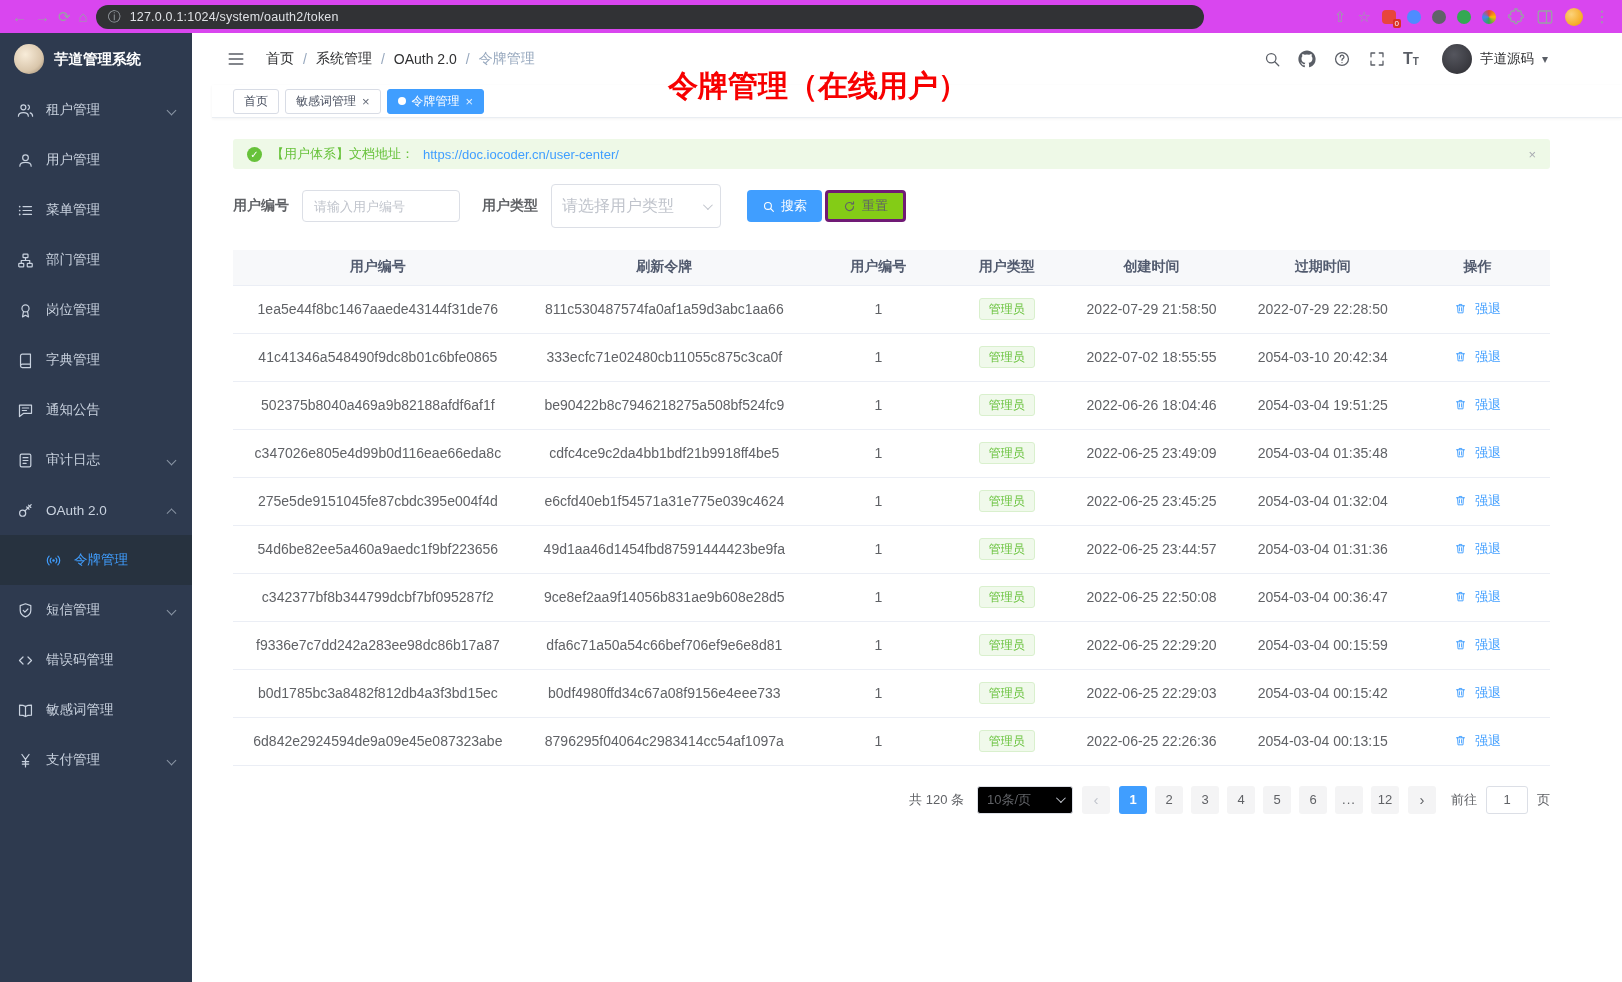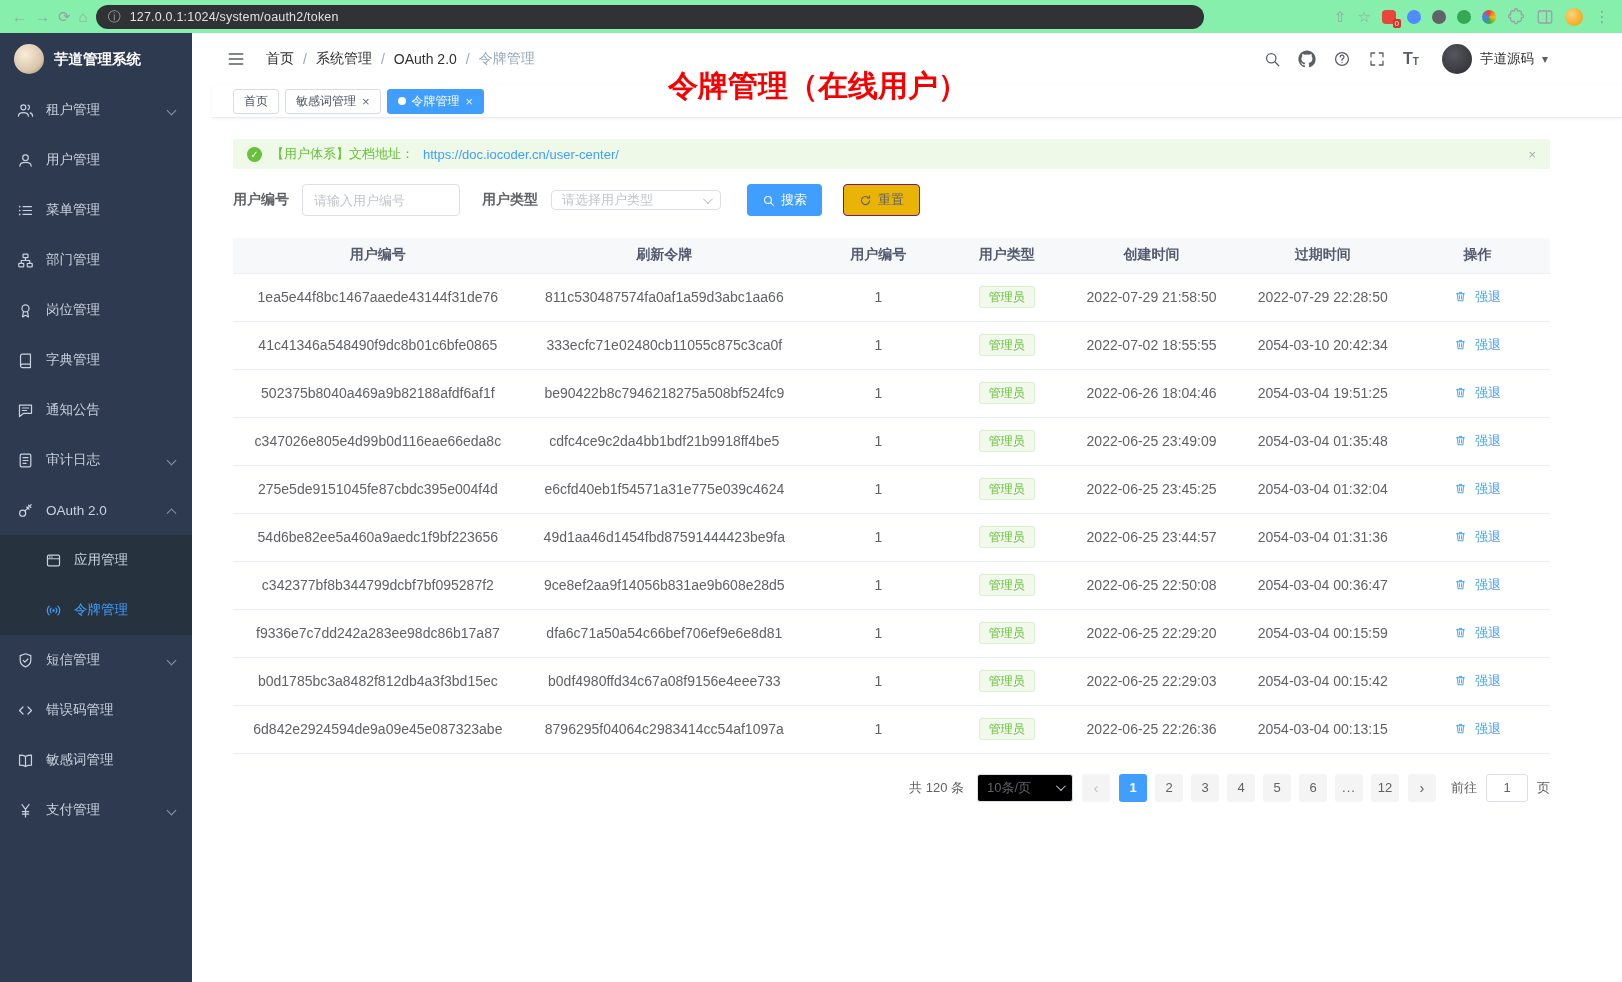--- a/index.html
+++ b/index.html
@@ -3,21 +3,21 @@
 <meta charset="utf-8">
 <style>
   *{margin:0;padding:0;box-sizing:border-box;}
   html,body{width:1622px;height:982px;overflow:hidden;}
   body{font-family:"Liberation Sans","DejaVu Sans",sans-serif;background:#fff;position:relative;font-size:14px;}
   button{font-family:inherit;border:none;background:none;cursor:pointer;}
 
   .screen{width:1622px;height:982px;display:flex;flex-direction:column;position:relative;}
 
   
-  .chrome{height:33px;background:#86efac;display:flex;align-items:center;gap:8px;padding:0 12px;flex-shrink:0;}
+  .chrome{height:33px;background:#d946ef;display:flex;align-items:center;gap:8px;padding:0 12px;flex-shrink:0;}
   .gi{display:inline-flex;align-items:center;justify-content:center;color:#9aa0a6;font-size:15px;line-height:1;cursor:pointer;}
   .i-back::before{content:"←";}
   .i-forward::before{content:"→";}
   .i-reload::before{content:"⟳";}
   .i-home::before{content:"⌂";}
   .i-info::before{content:"ⓘ";font-size:13px;}
   .i-share::before{content:"⇧";}
   .i-star::before{content:"☆";}
   .i-kebab::before{content:"⋮";font-size:16px;}
   .urlbar{flex:1;display:flex;align-items:center;gap:9px;height:24px;padding:0 12px;background:#313235;border-radius:12px;cursor:text;max-width:1108px;}
@@ -85,26 +85,26 @@
   .check-icon{width:15px;height:15px;border-radius:50%;background:#67c23a;color:#fff;display:inline-flex;align-items:center;justify-content:center;font-size:10px;flex-shrink:0;}
   .check-icon::before{content:"✓";}
   .alert-text{color:#67c23a;}
   .alert-link{color:#409eff;cursor:pointer;}
   .alert .x-icon{margin-left:auto;color:#a8abb2;}
 
   .filters{display:flex;align-items:center;margin-top:15px;}
   .f-label{font-size:14px;font-weight:bold;color:#606266;margin-right:13px;white-space:nowrap;}
   .f-input{width:158px;height:32px;border:1px solid #dcdfe6;border-radius:4px;padding:0 11px;font-size:13px;color:#606266;outline:none;margin-right:22px;font-family:inherit;}
   .f-input::placeholder{color:#c0c4cc;}
-  .f-select{width:170px;height:20px;border:1px solid #dcdfe6;border-radius:4px;padding:0 10px;display:flex;align-items:center;justify-content:space-between;color:#c0c4cc;font-size:13px;cursor:pointer;margin-right:26px;}
+  .f-select{width:170px;height:44px;border:1px solid #dcdfe6;border-radius:4px;padding:0 10px;display:flex;align-items:center;justify-content:space-between;color:#c0c4cc;font-size:16px;cursor:pointer;margin-right:26px;}
   .sel-chev{width:7px;height:7px;border-right:1.4px solid #c0c4cc;border-bottom:1.4px solid #c0c4cc;transform:rotate(45deg) translateY(-2px);}
   .btn{height:32px;padding:0 15px;border-radius:4px;font-size:13px;display:inline-flex;align-items:center;gap:6px;}
   .btn svg{width:13px;height:13px;stroke:currentColor;fill:none;stroke-width:2;stroke-linecap:round;stroke-linejoin:round;}
   .btn-primary{background:#409eff;color:#fff;}
-  .btn-plain{background:#eab308;color:#606266;border:1px solid #701a75;margin-left:21px;}
+  .btn-plain{background:#84cc16;color:#606266;border:3px solid #701a75;margin-left:3px;}
 
   table.grid{width:100%;border-collapse:collapse;table-layout:fixed;margin-top:22px;}
   .grid th{height:35px;background:#f7f8fa;font-size:14px;font-weight:bold;color:#515a6e;border-bottom:1px solid #ebeef5;text-align:center;white-space:nowrap;}
   .grid td{height:48px;font-size:14px;color:#606266;border-bottom:1px solid #ebeef5;text-align:center;white-space:nowrap;overflow:hidden;}
   .tag-success{display:inline-block;padding:3px 9px;background:#f0f9eb;border:1px solid #d9f0cd;color:#67c23a;border-radius:3px;font-size:12px;line-height:1.2;}
   .action-link{color:#409eff;font-size:13px;display:inline-flex;align-items:center;gap:8px;cursor:pointer;}
   .ai{display:inline-flex;}
   .ai svg{width:13px;height:13px;stroke:currentColor;fill:none;stroke-width:1.7;stroke-linecap:round;stroke-linejoin:round;}
 
   .pagination{display:flex;align-items:center;justify-content:flex-end;gap:9px;margin-top:20px;font-size:13px;color:#606266;}
@@ -252,30 +252,20 @@
           <div class="menu-item">
             <span class="mi">
               <svg viewBox="0 0 24 24">
                 <circle cx="8" cy="15.8" r="4.3"></circle>
                 <path d="M11.3 12.5 20 3.8M16.3 4.5l3.2 3.2M13.8 7l3.2 3.2"></path>
               </svg>
             </span>
             <span class="menu-label">OAuth 2.0</span>
             <span class="chev up"></span>
           </div>
-          <div class="menu-item sub">
-            <span class="mi">
-              <svg viewBox="0 0 24 24">
-                <rect x="3.5" y="4.5" width="17" height="15" rx="2"></rect>
-                <path d="M3.5 9.5h17"></path>
-                <path d="M6.8 7h.01M9.8 7h.01" stroke-width="2.2"></path>
-              </svg>
-            </span>
-            <span class="menu-label">应用管理</span>
-          </div>
           <div class="menu-item sub active">
             <span class="mi">
               <svg viewBox="0 0 24 24">
                 <circle cx="12" cy="12" r="1.7" fill="currentColor" stroke="none"></circle>
                 <path d="M8.7 15.3a4.6 4.6 0 0 1 0-6.6M15.3 8.7a4.6 4.6 0 0 1 0 6.6M5.8 18.2a8.8 8.8 0 0 1 0-12.4M18.2 5.8a8.8 8.8 0 0 1 0 12.4"></path>
               </svg>
             </span>
             <span class="menu-label">令牌管理</span>
           </div>
           <div class="menu-item">

